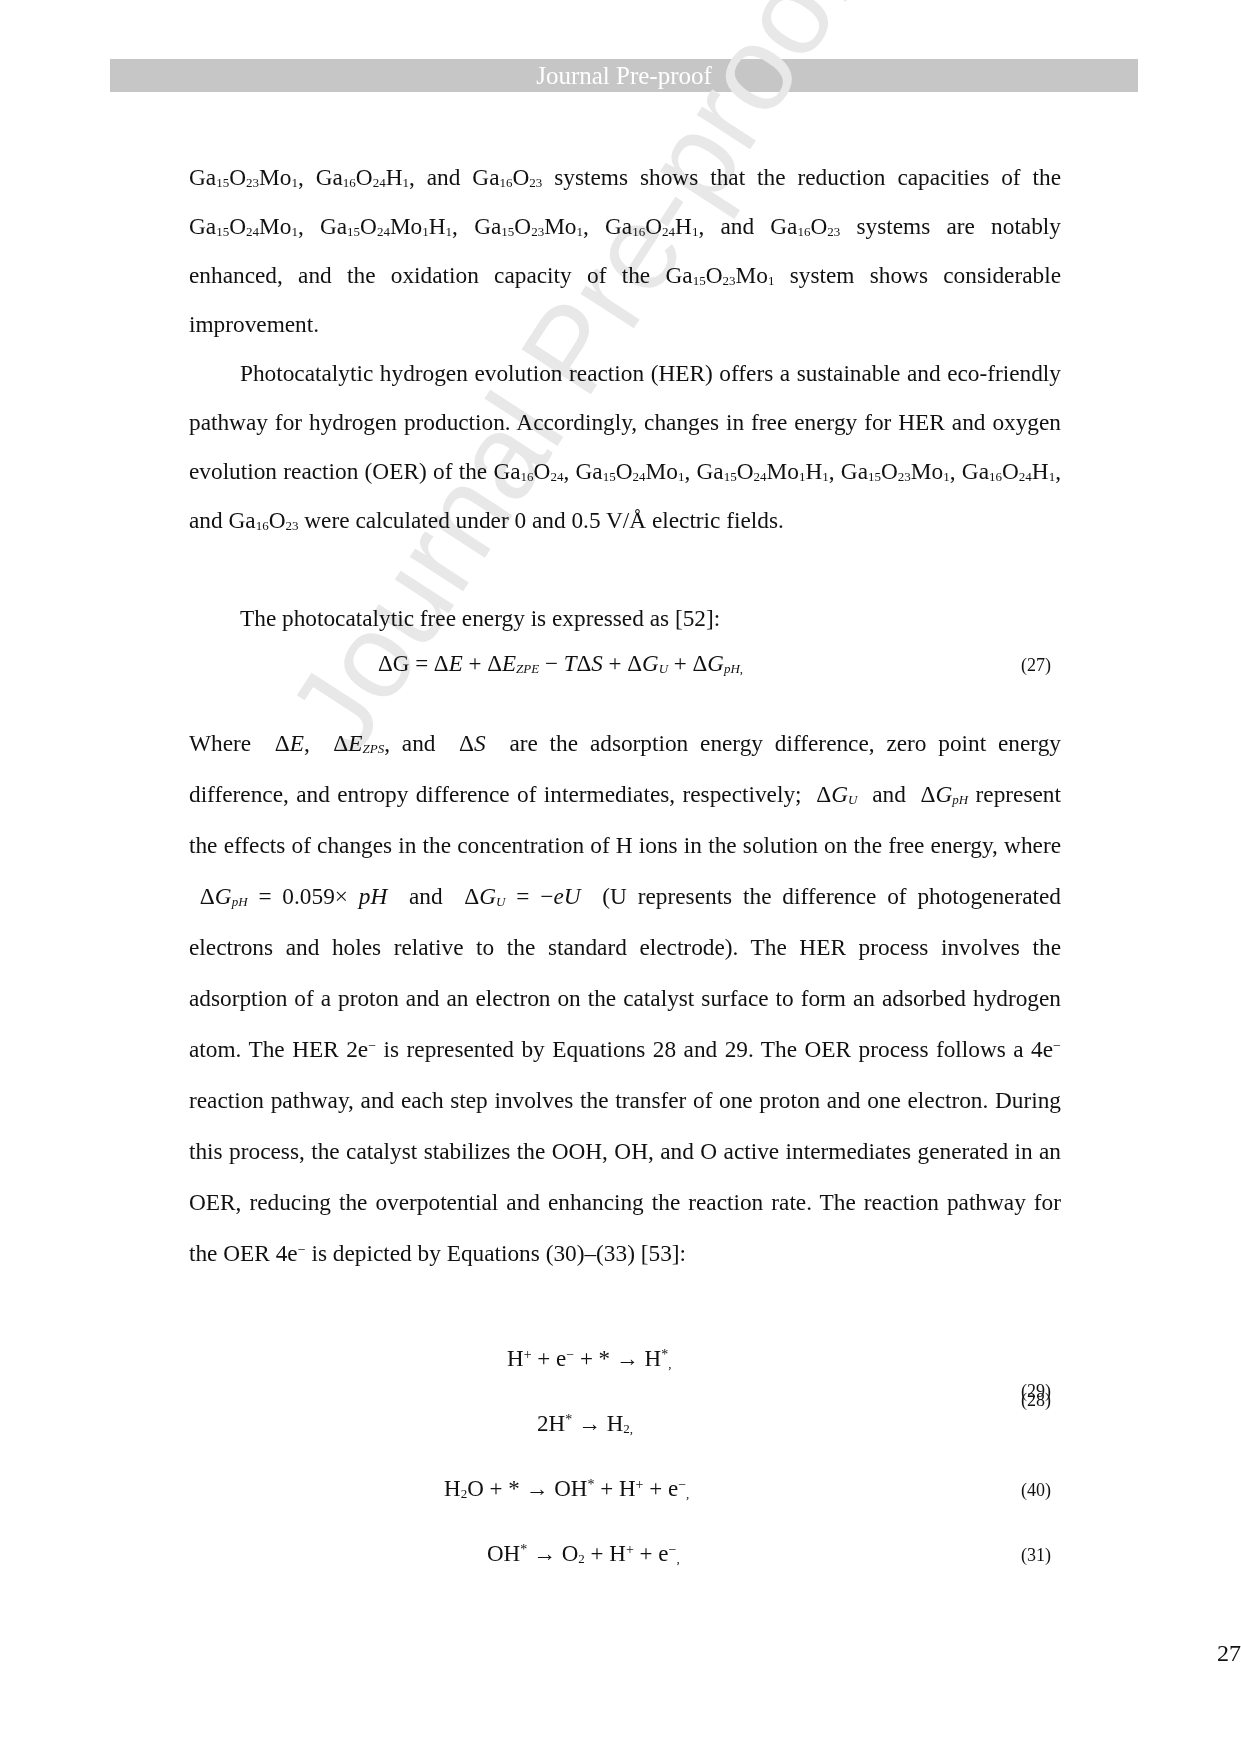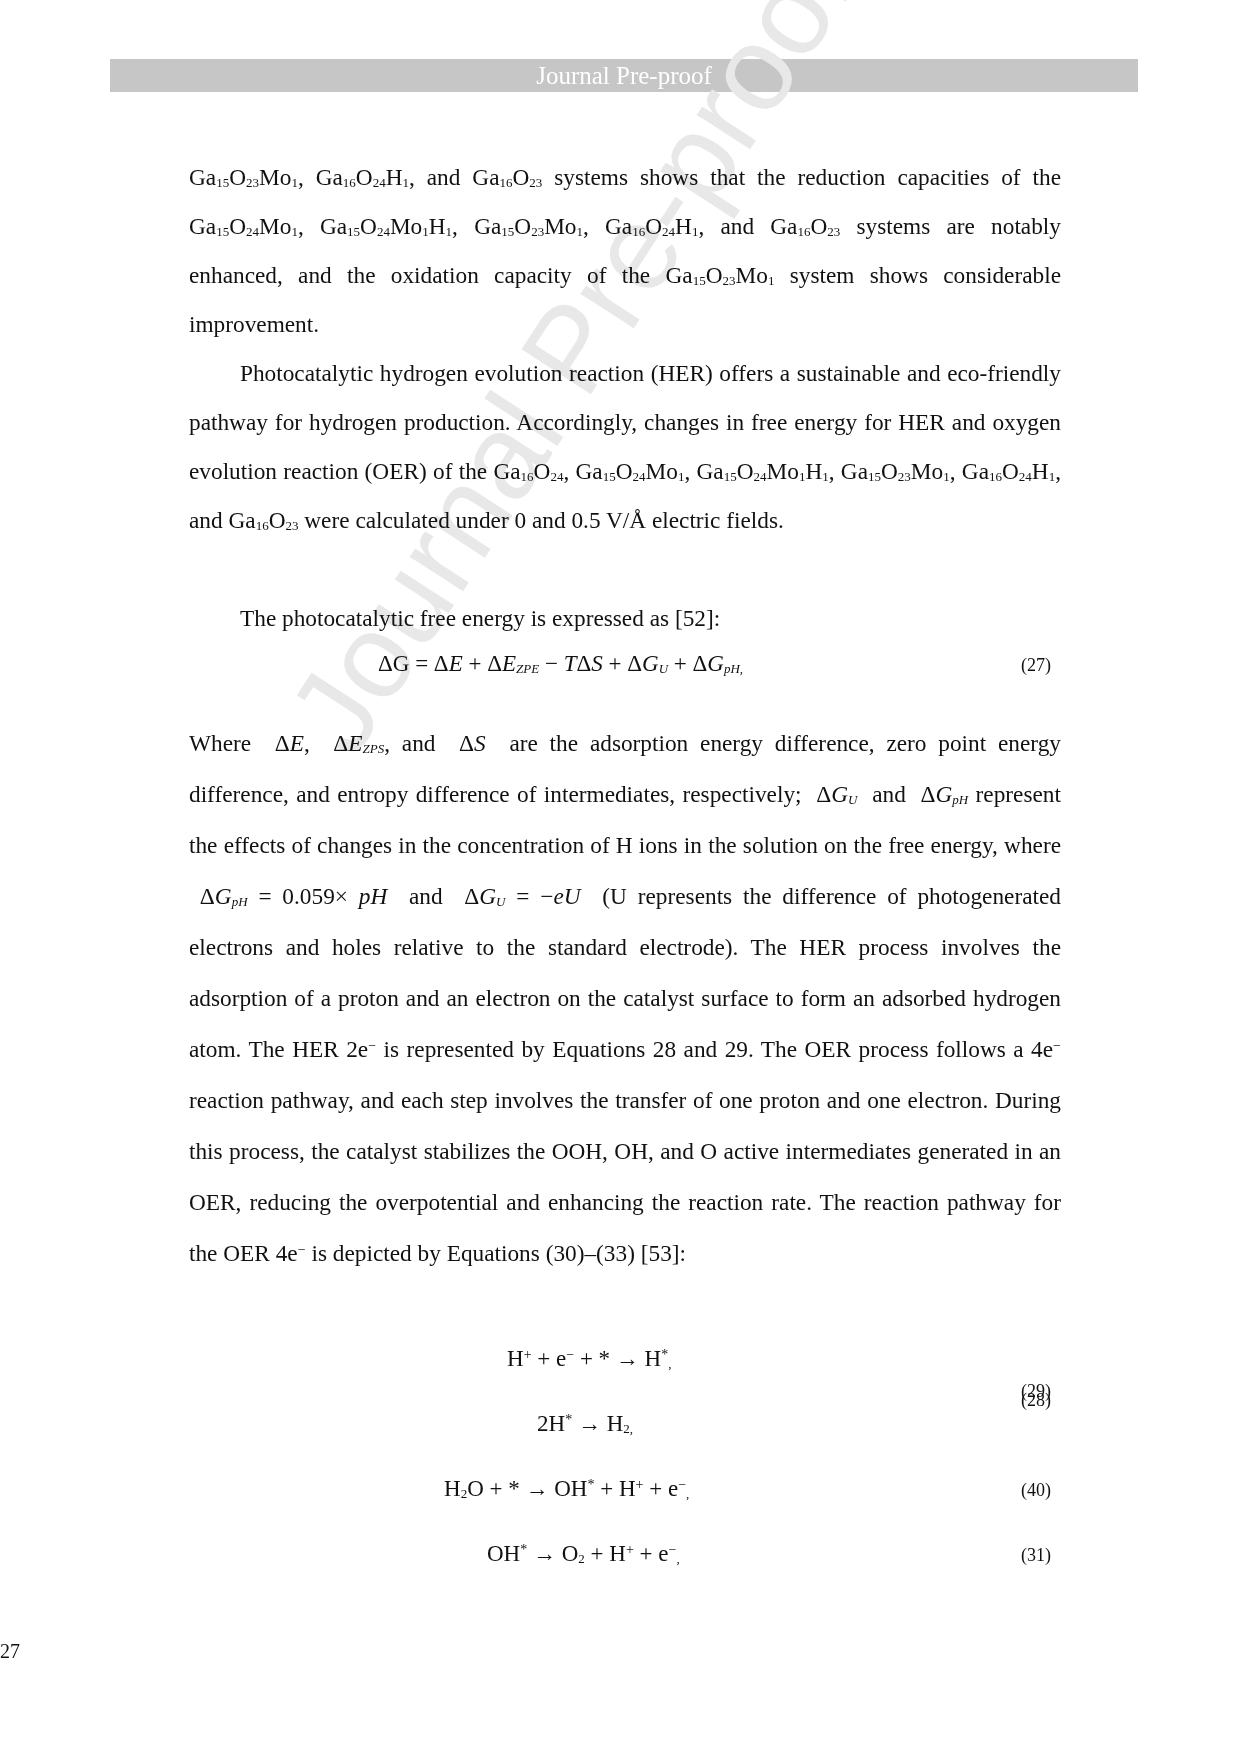--- a/index.html
+++ b/index.html
@@ -12,21 +12,21 @@
                white-space:nowrap; pointer-events:none; z-index:0; }
   .body-text { position:absolute; left:189px; width:872px; font-size:23.3px; line-height:49px;
                text-align:justify; z-index:1; }
   .body-text p { margin:0; }
   .indent { text-indent:51px; }
   sub { font-size:13px; vertical-align:-2px; line-height:0; }
   sup { font-size:14px; vertical-align:7px; line-height:0; }
   .eq { position:absolute; z-index:1; font-size:23px; }
   .eqnum { position:absolute; right:190px; z-index:1; font-size:18px; }
   .math { font-style:italic; }
-  .pagenum { position:absolute; top:1640px; left:0; width:1241px; text-align:left; font-size:20px; }
+  .pagenum { position:absolute; top:1640px; left:0; width:1241px; text-align:right; font-size:24px; }
 </style>
 </head>
 <body>
 
 <div class="banner">Journal Pre-proof</div>
 <div class="watermark">Journal Pre-proof</div>
 
 <div class="body-text" style="top:153px;">
   <p>Ga<sub>15</sub>O<sub>23</sub>Mo<sub>1</sub>, Ga<sub>16</sub>O<sub>24</sub>H<sub>1</sub>, and Ga<sub>16</sub>O<sub>23</sub> systems shows that the reduction capacities of the Ga<sub>15</sub>O<sub>24</sub>Mo<sub>1</sub>, Ga<sub>15</sub>O<sub>24</sub>Mo<sub>1</sub>H<sub>1</sub>, Ga<sub>15</sub>O<sub>23</sub>Mo<sub>1</sub>, Ga<sub>16</sub>O<sub>24</sub>H<sub>1</sub>, and Ga<sub>16</sub>O<sub>23</sub> systems are notably enhanced, and the oxidation capacity of the Ga<sub>15</sub>O<sub>23</sub>Mo<sub>1</sub> system shows considerable improvement.</p>
 </div>

